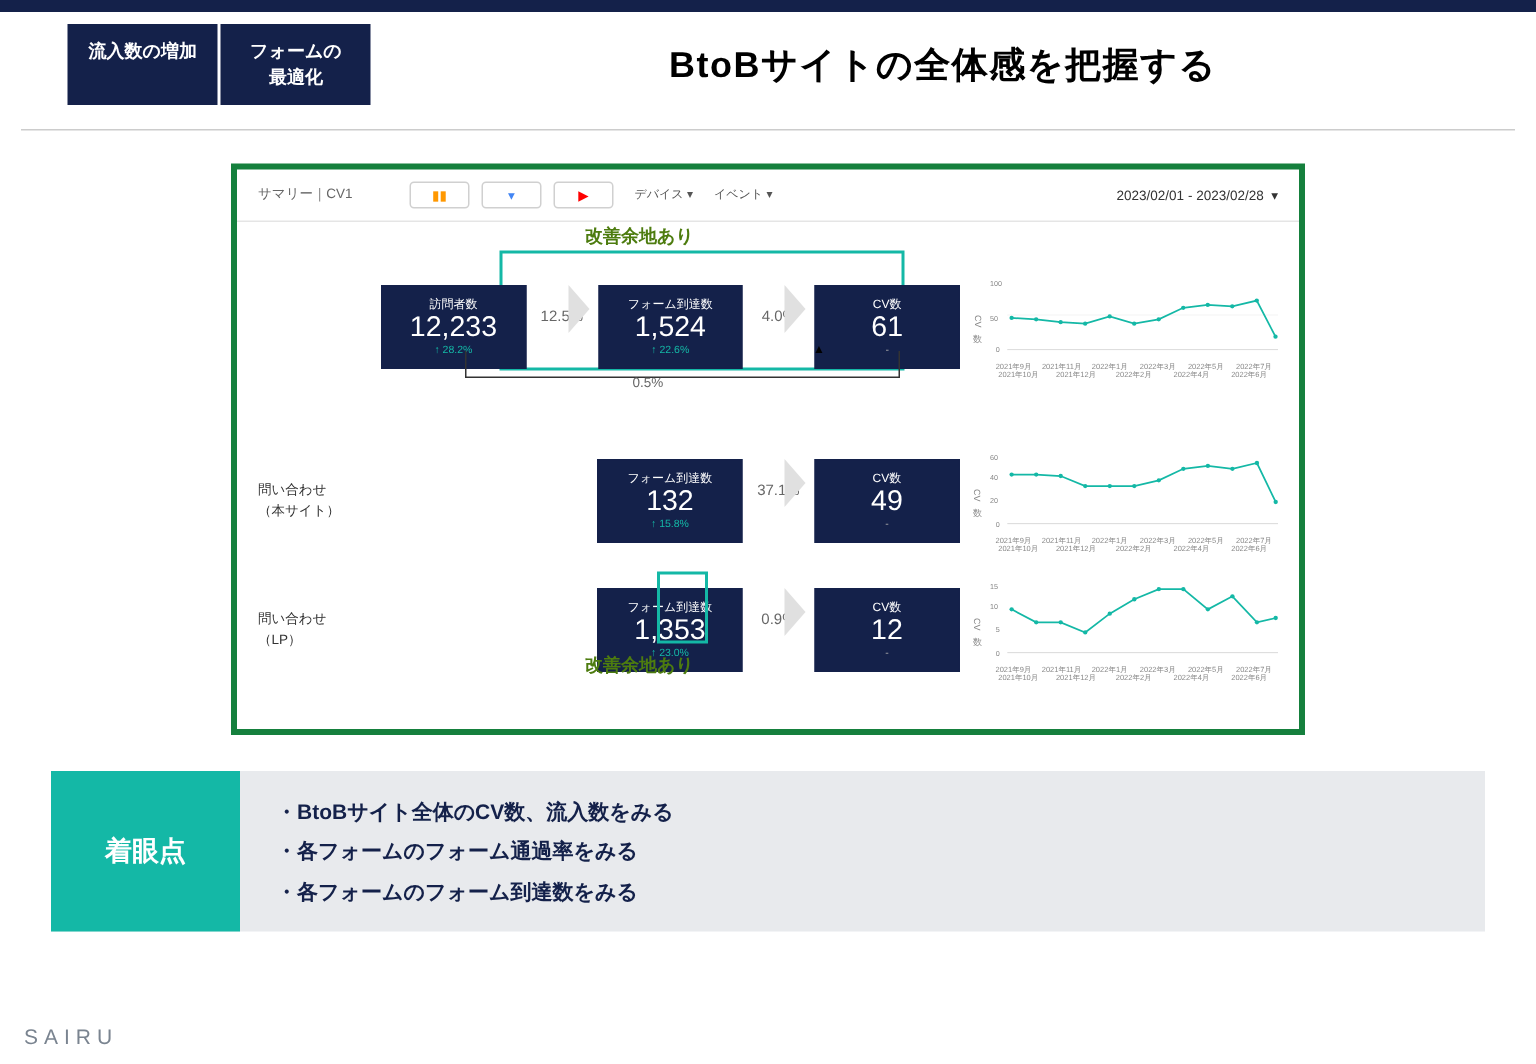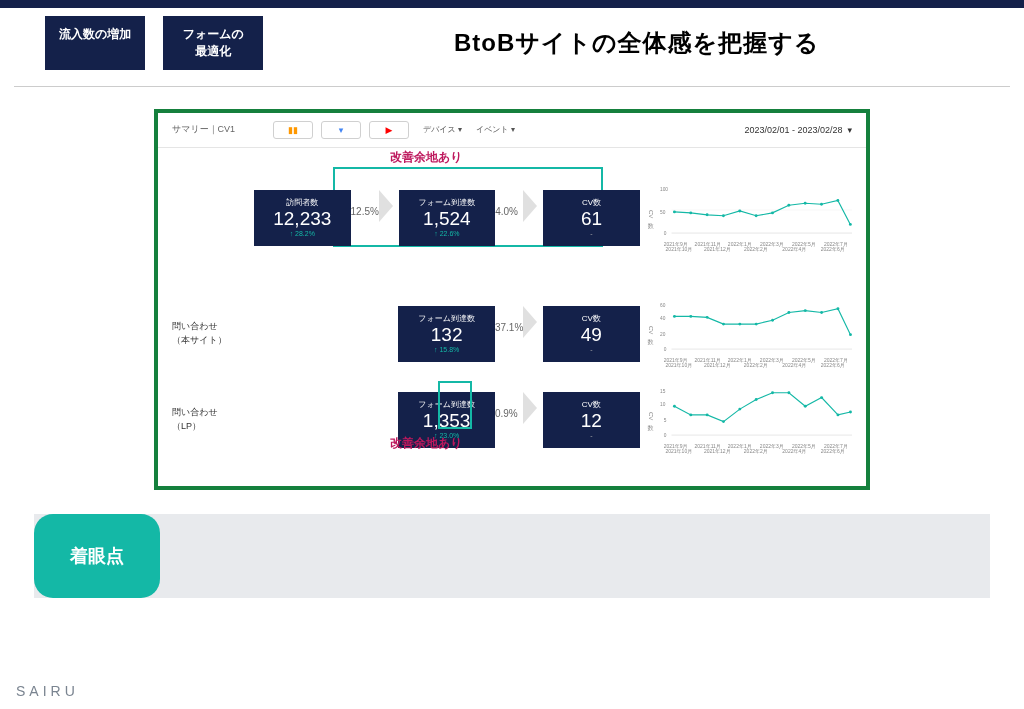--- a/index.html
+++ b/index.html
@@ -1,67 +1,67 @@
 <!DOCTYPE html>
 <html><head>
 <meta charset="utf-8">
 <style>
 * { margin: 0; padding: 0; box-sizing: border-box; }
 body { font-family: "Hiragino Sans", "Yu Gothic", sans-serif; background: #fff; width: 1024px; height: 709px; overflow: hidden; position: relative; }
 
 .top-bar { height: 8px; background: #14214a; }
 .header { display: flex; align-items: center; padding: 8px 14px 16px; }
-.tabs { display: flex; gap: 18px; padding-left: 31px; }
+.tabs { display: flex; gap: 2px; padding-left: 31px; }
 .tab { background: #14214a; color: #fff; font-size: 12px; font-weight: bold; text-align: center; padding: 10px 14px; min-width: 100px; line-height: 1.4; }
 .title { flex: 1; text-align: center; font-size: 24px; font-weight: bold; color: #000000; letter-spacing: 1px; }
 .divider { height: 1px; background: #ccc; margin: 0 14px; }
 
 .dashboard { margin: 22px 154px 0; border: 4px solid #15803d; background: #fff; position: relative; }
 .dash-header { display: flex; align-items: center; padding: 8px 14px; border-bottom: 1px solid #e5e5e5; font-size: 9px; }
 .summary-label { color: #666; }
 .icon-btn { border: 1px solid #d0d0d0; border-radius: 3px; padding: 3px 10px; margin-left: 8px; font-size: 9px; min-width: 40px; text-align: center; }
 .icon-orange { color: #ff9800; }
 .icon-blue { color: #4285f4; }
 .icon-red { color: #ff0000; }
 .filter { margin-left: 14px; color: #555; font-size: 8px; }
 .date-range { margin-left: auto; color: #333; font-size: 9px; }
 
-.annotation { position: absolute; color: #be185d; font-weight: bold; font-size: 12px; }
+.annotation { position: absolute; color: #4d7c0f; font-weight: bold; font-size: 12px; }
 .ann-top { top: 36px; left: 232px; }
 .ann-bottom { top: 322px; left: 232px; }
 
 .highlight-box { position: absolute; border: 2px solid #14b8a6; }
 .hl-top { top: 54px; left: 175px; width: 270px; height: 80px; }
 .hl-bottom { top: 268px; left: 280px; width: 34px; height: 48px; }
 
 .section { padding: 26px 14px 10px; position: relative; }
 .funnel-row { display: flex; align-items: center; }
 .row-label { width: 85px; font-size: 9px; color: #333; padding-right: 8px; line-height: 1.5; }
 .metric-card { background: #14214a; color: #fff; border: 1px solid #14214a; width: 100px; height: 56px; text-align: center; padding: 6px 4px; }
 .metric-label { font-size: 8px; }
 .metric-value { font-size: 19px; font-weight: 300; line-height: 1.2; }
 .metric-change { font-size: 7px; color: #14b8a6; }
 .metric-change::before { content: "↑ "; }
-.arrow { width: 50px; font-size: 10px; color: #666; position: relative; }
+.arrow { width: 50px; text-align: center; font-size: 10px; color: #666; position: relative; }
 .arrow::after { content: ""; display: block; width: 0; height: 0; border-left: 14px solid #e0e0e0; border-top: 16px solid transparent; border-bottom: 16px solid transparent; position: absolute; right: 6px; top: -22px; }
 .arrow-rate { position: relative; top: -6px; }
 
 .bottom-arrow { position: absolute; left: 104px; top: 86px; width: 340px; }
 .bottom-arrow-line { border-bottom: 1px solid #333; border-left: 1px solid #333; border-right: 1px solid #333; height: 18px; width: 290px; margin-left: 48px; }
 .bottom-arrow-label { text-align: center; font-size: 9px; color: #666; margin-top: -2px; }
 .ba-right::after { content: "▲"; position: absolute; right: 52px; top: -6px; font-size: 8px; }
 
 .mini-chart { margin-left: 20px; width: 200px; height: 72px; position: relative; }
 .chart-ylabel { position: absolute; left: -14px; top: 28px; font-size: 6px; color: #888; writing-mode: vertical-rl; }
 .chart-svg { width: 100%; height: 56px; }
 .chart-xlabels { display: flex; font-size: 5px; color: #888; flex-wrap: wrap; line-height: 1.1; }
 .chart-xlabels span { flex: 1; text-align: center; white-space: nowrap; }
 
 .bottom-panel { margin: 24px 34px 0; display: flex; background: #e8eaed; }
-.bottom-label { background: #14b8a6; color: #fff; font-weight: bold; font-size: 18px; padding: 30px 36px; display: flex; align-items: center; border-radius: 19px; }
+.bottom-label { background: #14b8a6; color: #fff; font-weight: bold; font-size: 18px; padding: 30px 36px; display: flex; align-items: center; }
 .bottom-content { padding: 14px 24px; flex: 1; }
 .bottom-content li { list-style: none; font-size: 14px; font-weight: bold; color: #14214a; line-height: 1.9; }
 .bottom-content li::before { content: "・"; }
 
 .brand { position: absolute; bottom: 10px; left: 16px; font-size: 14px; color: #7a8490; letter-spacing: 4px; font-weight: 300; }
 </style>
 </head>
 <body>
 
 <div class="top-bar"></div>
@@ -145,20 +145,24 @@
           </div>
         <div class="chart-xlabels">
             <span>2021年10月</span>
             <span>2021年12月</span>
             <span>2022年2月</span>
             <span>2022年4月</span>
             <span>2022年6月</span>
           </div>
       </div>
     </div>
+    <div class="bottom-arrow ba-right">
+      <div class="bottom-arrow-line"></div>
+      <div class="bottom-arrow-label">0.5%</div>
+    </div>
   </div>
 
   <div class="section" style="padding-top:34px">
     <div class="funnel-row">
       <div class="row-label" style="white-space:pre-line">問い合わせ
 （本サイト）</div>
       <div style="width:100px"></div>
       <div style="width:50px"></div>
       <div class="metric-card">
         <div class="metric-label">フォーム到達数</div>
@@ -273,15 +277,20 @@
       </div>
     </div>
   </div>
 
   <div class="highlight-box hl-bottom"></div>
   <div class="annotation ann-bottom">改善余地あり</div>
 </div>
 
 <div class="bottom-panel">
   <div class="bottom-label">着眼点</div>
+  <ul class="bottom-content">
+    <li>BtoBサイト全体のCV数、流入数をみる</li>
+    <li>各フォームのフォーム通過率をみる</li>
+    <li>各フォームのフォーム到達数をみる</li>
+  </ul>
 </div>
 
 <div class="brand">SAIRU</div>
 
 </body></html>

